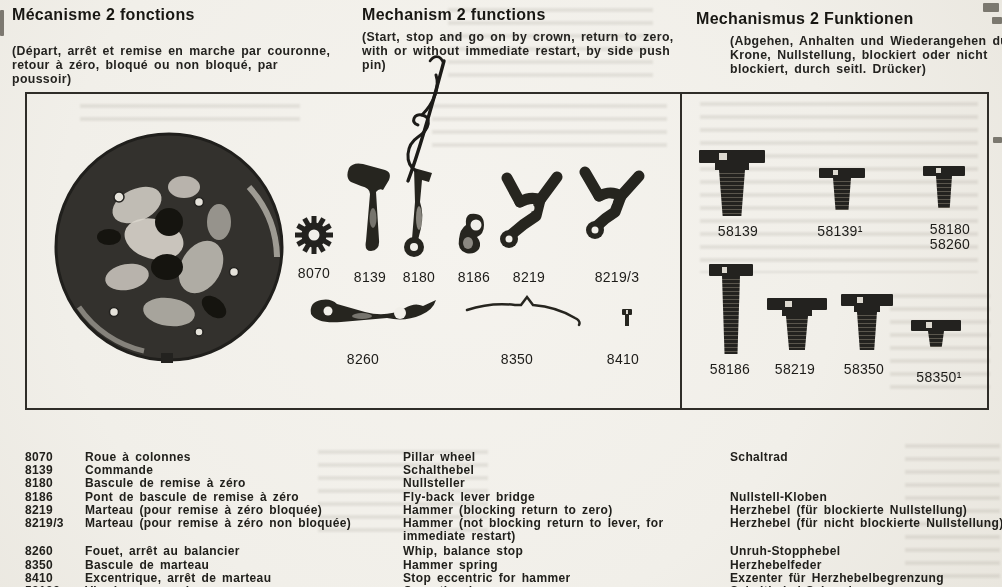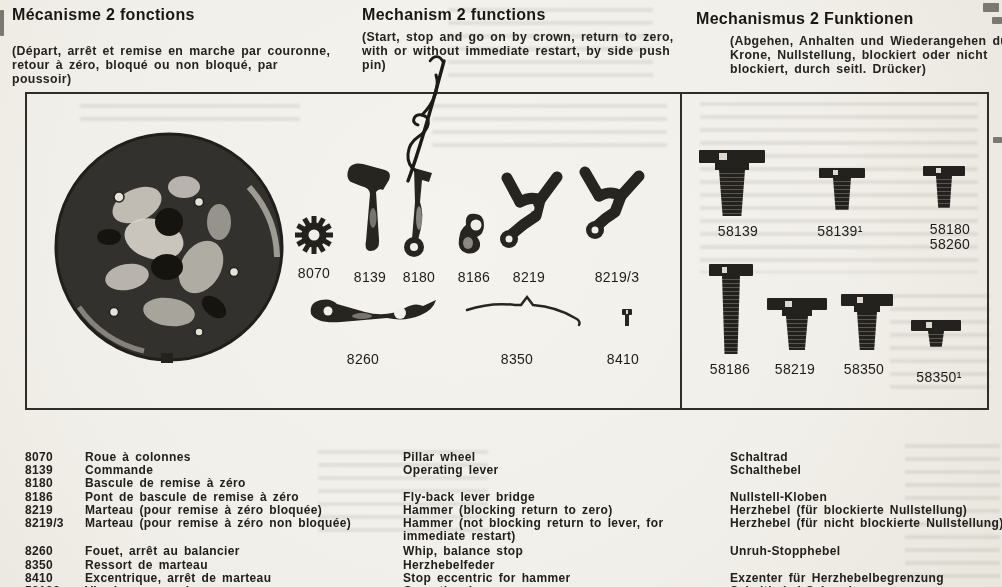--- a/index.html
+++ b/index.html
@@ -269,27 +269,27 @@
       <div class="row">
         <span class="c">8070</span>
         <span class="c">Roue à colonnes</span>
         <span class="c">Pillar wheel</span>
         <span class="c">Schaltrad</span>
       </div>
 
       <div class="row">
         <span class="c">8139</span>
         <span class="c">Commande</span>
-        <span class="c">Operating lever</span>
         <span class="c">Schalthebel</span>
       </div>
 
       <div class="row">
         <span class="c">8180</span>
         <span class="c">Bascule de remise à zéro</span>
+        <span class="c">Nullsteller</span>
       </div>
 
       <div class="row">
         <span class="c">8186</span>
         <span class="c">Pont de bascule de remise à zéro</span>
         <span class="c">Fly-back lever bridge</span>
         <span class="c">Nullstell-Kloben</span>
       </div>
 
       <div class="row">
@@ -311,21 +311,22 @@
 
       <div class="row">
         <span class="c">8260</span>
         <span class="c">Fouet, arrêt au balancier</span>
         <span class="c">Whip, balance stop</span>
         <span class="c">Unruh-Stopphebel</span>
       </div>
 
       <div class="row">
         <span class="c">8350</span>
-        <span class="c">Ressort de marteau</span>
+        <span class="c">Bascule de marteau</span>
+        <span class="c">Hammer spring</span>
         <span class="c">Herzhebelfeder</span>
       </div>
 
       <div class="row">
         <span class="c">8410</span>
         <span class="c">Excentrique, arrêt de marteau</span>
         <span class="c">Stop eccentric for hammer</span>
         <span class="c">Exzenter für Herzhebelbegrenzung</span>
       </div>
     </div>

